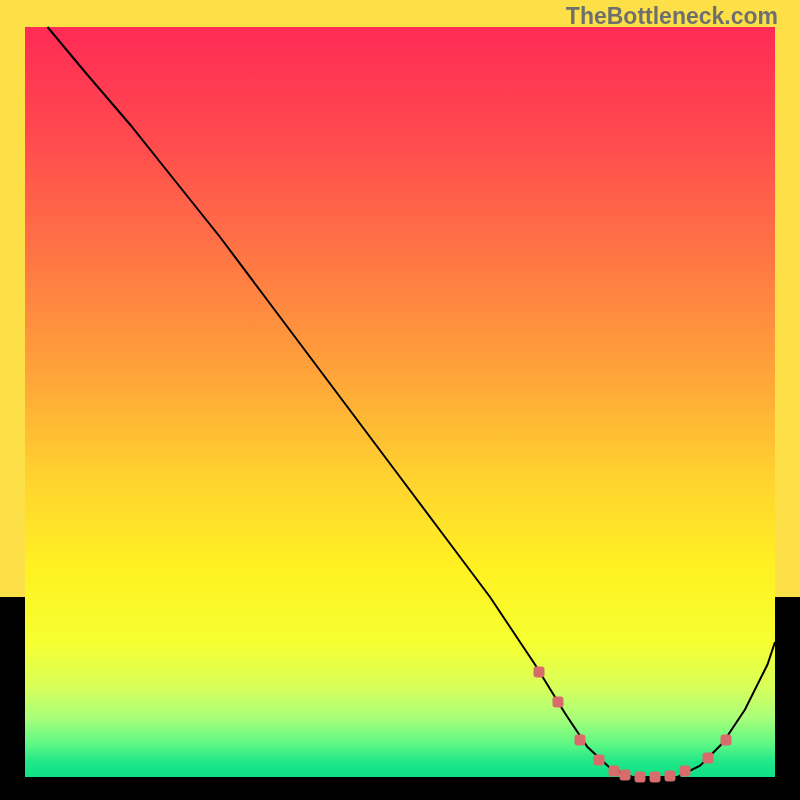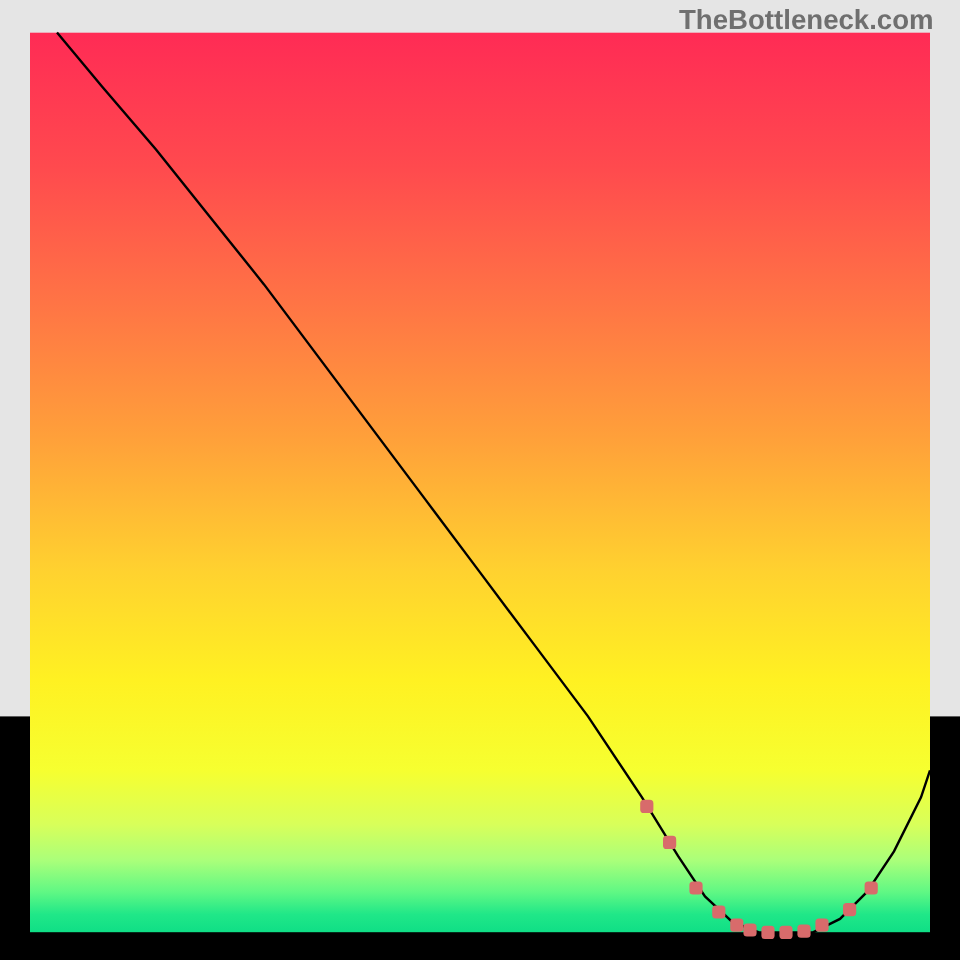--- a/index.html
+++ b/index.html
@@ -8,21 +8,21 @@
     background: #000000;
     width: 800px;
     height: 800px;
     overflow: hidden;
     font-family: Arial, sans-serif;
   }
   .container {
     position: relative;
     width: 800px;
     height: 597px;
-    background: #e5e5e5;
+    background: #fde047;
   }
   .watermark {
     position: absolute;
     top: 3px;
     right: 22px;
     color: #6f6f6f;
     font-size: 23px;
     font-weight: bold;
     z-index: 10;
   }

